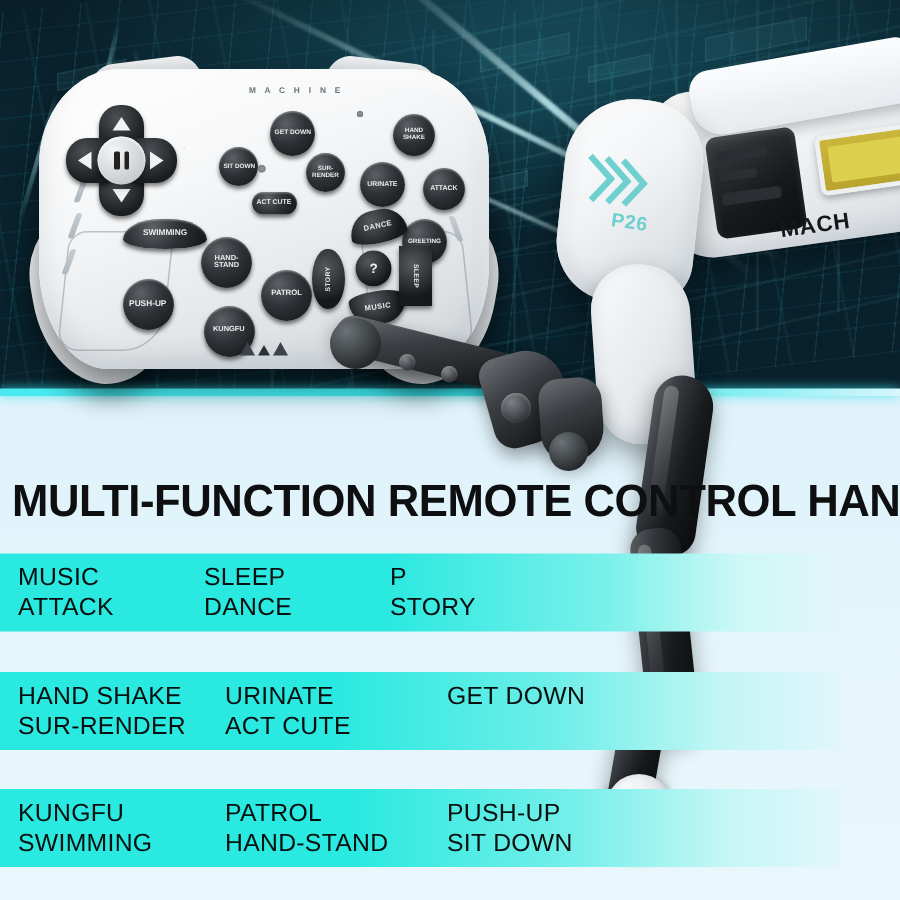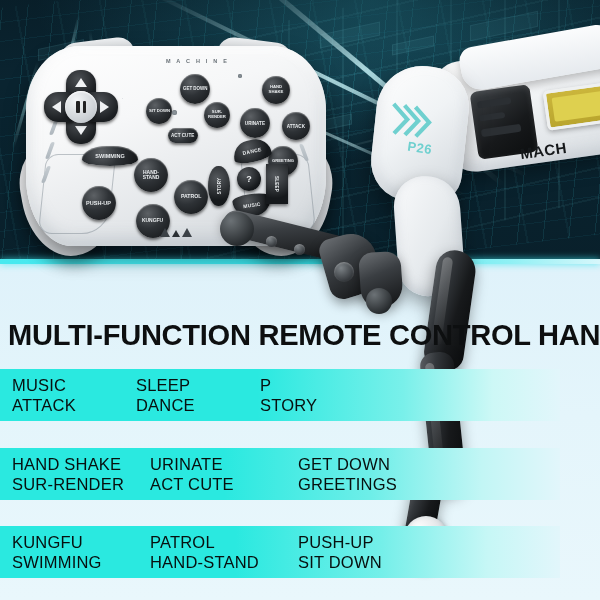--- a/index.html
+++ b/index.html
@@ -359,21 +359,20 @@
     <div class="bg"></div>
     <div class="rows">
       <div class="row">
         <div class="c1">HAND SHAKE</div>
         <div class="c2">URINATE</div>
         <div class="c3">GET DOWN</div>
       </div>
       <div class="row">
         <div class="c1">SUR-RENDER</div>
         <div class="c2">ACT CUTE</div>
-        <div class="c3">GREETINGS</div>
       </div>
     </div>
   </div>
 
   <div class="band b3">
     <div class="bg"></div>
     <div class="rows">
       <div class="row">
         <div class="c1">KUNGFU</div>
         <div class="c2">PATROL</div>

